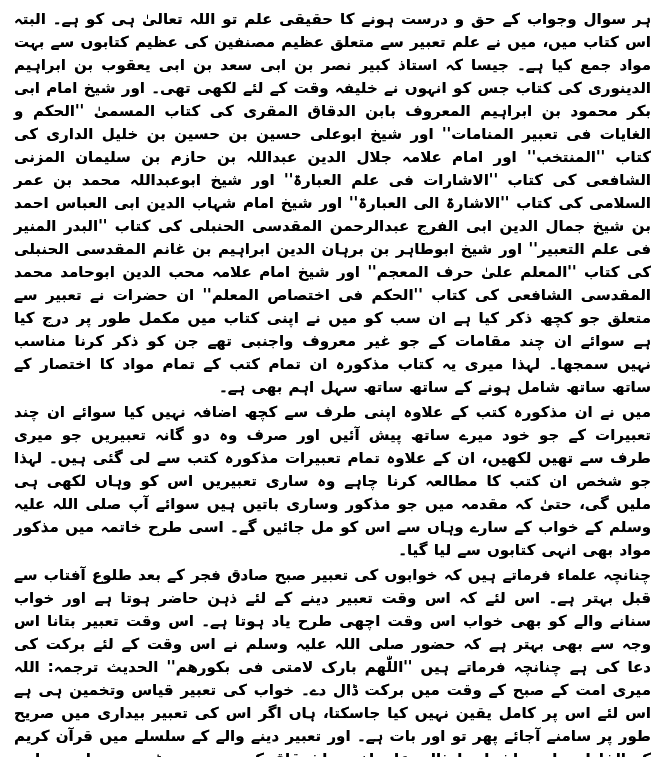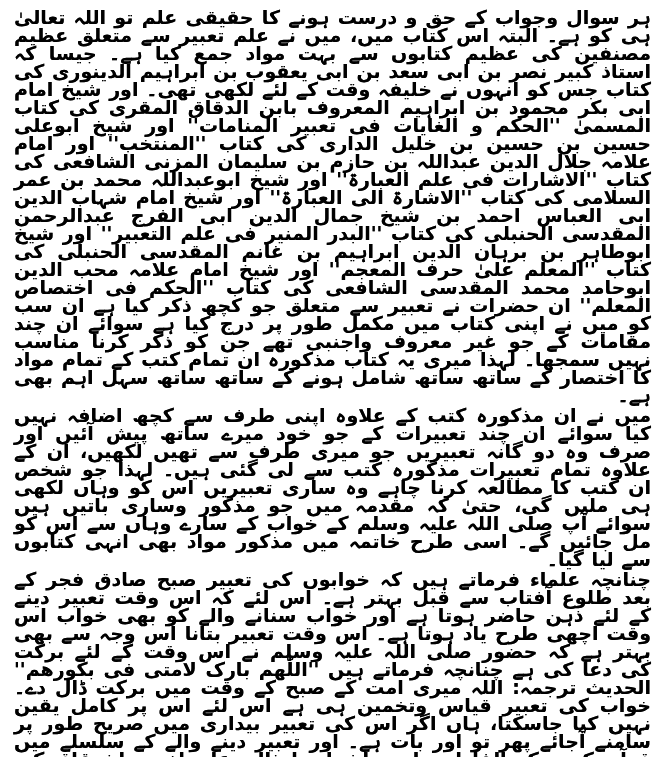--- a/index.html
+++ b/index.html
@@ -25,22 +25,22 @@
     direction: rtl;
     text-align: justify;
     text-align-last: right;
     unicode-bidi: embed;
   }
   .para {
     direction: rtl;
     text-align: justify;
     text-align-last: right;
     color: #000000;
-    font-size: 19px;
-    line-height: 18px;
+    font-size: 15px;
+    line-height: 23px;
     margin: 0 0 0 0;
     letter-spacing: 0px;
     word-spacing: 1px;
     font-weight: 600;
     text-shadow: 0 0 0.3px rgba(0,0,0,0.55);
   }
   .para.p1 { margin-bottom: 2px; }
   .para.p2 { margin-bottom: 2px; }
   .para.p3 { margin-bottom: 2px; }
   

